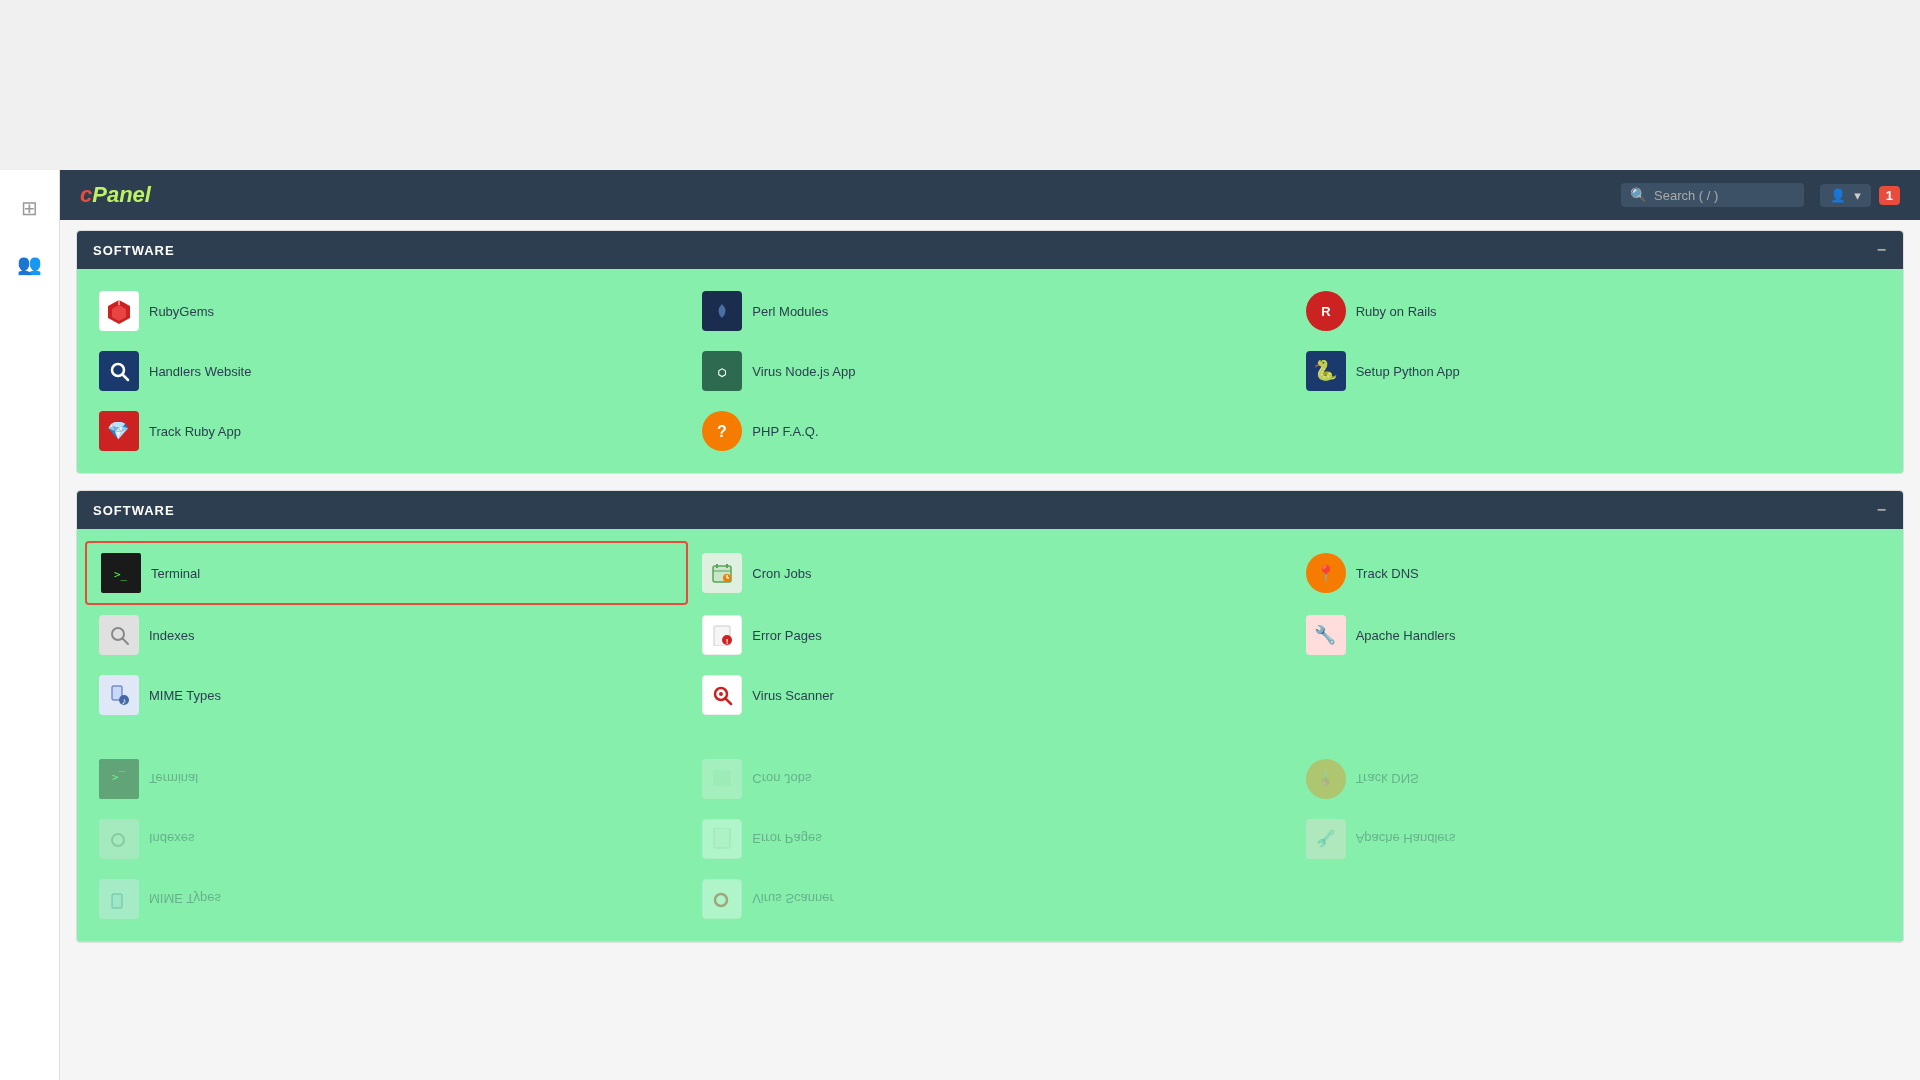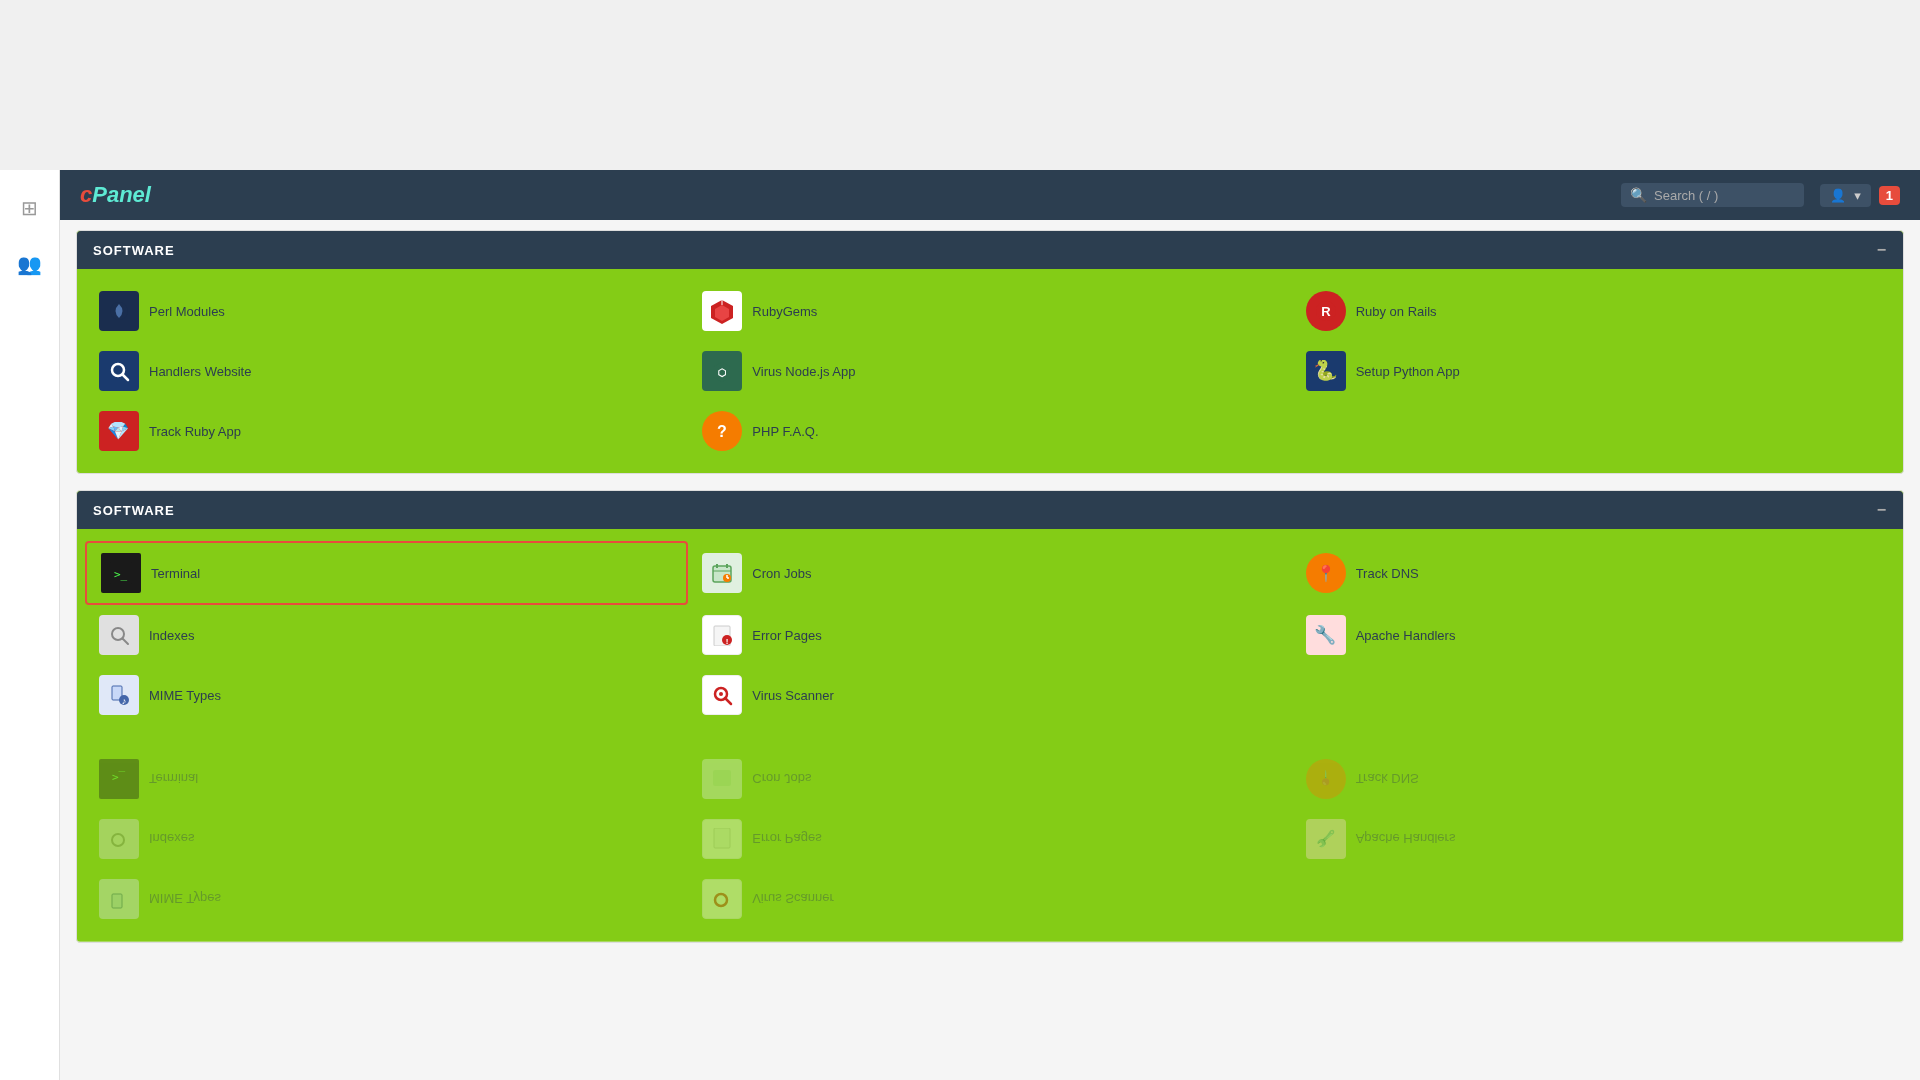--- a/index.html
+++ b/index.html
@@ -146,21 +146,21 @@
       right: 0;
       bottom: 0;
       background: #f5f5f5;
       overflow-y: auto;
       padding: 10px 16px;
       z-index: 5;
     }
 
     
     .section {
-      background: #84cc16;
+      background: #86efac;
       border: 1px solid #ddd;
       border-radius: 4px;
       margin-bottom: 16px;
       position: relative;
     }
 
     .section-header {
       background: #2c3e50;
       color: #fff;
       padding: 10px 16px;
@@ -234,21 +234,21 @@
 
 <div class="linux-tag">#LINUX</div>
 
 <div class="left-sidebar">
   <div class="sidebar-icon" title="Grid">⊞</div>
   <div class="sidebar-icon" title="Users">👥</div>
 </div>
 
 <div class="navbar">
   <div class="navbar-brand">
-    <span style="color:#e74c3c">c</span><span style="color:#5eead4">Panel</span>
+    <span style="color:#e74c3c">c</span><span style="color:#bef264">Panel</span>
   </div>
   <div class="navbar-search">
     <span style="color:#aaa;">🔍</span>
     <input type="text" placeholder="Search ( / )" style="">
   </div>
   <div class="navbar-right">
     <button class="nav-user-btn">
       <span>👤</span>
       <span></span>
       <span>▾</span>
@@ -261,38 +261,38 @@
 
   <div class="section">
     <div class="section-header">
       <span>SOFTWARE</span>
       <span class="section-minimize">−</span>
     </div>
     <div class="items-grid">
 
 
       <div class="grid-item">
-        <div class="icon-box icon-dark-swirl">
-          <svg width="22" height="22" viewBox="0 0 22 22">
-              <circle cx="11" cy="11" r="9" fill="#1a2d4e"></circle>
-              <path d="M11 4 Q18 11 11 18 Q4 11 11 4Z" fill="#4a6fa5"></path>
-            </svg>
-        </div>
-        <span class="grid-item-label">Perl Modules</span>
-      </div>
-
-      <div class="grid-item">
         <div class="icon-box" style="background:#fff;">
           <svg width="28" height="28" viewBox="0 0 28 28">
             <polygon points="14,3 25,9 25,21 14,27 3,21 3,9" fill="#cc2222"></polygon>
             <polygon points="14,8 21,12 21,20 14,24 7,20 7,12" fill="#e84444"></polygon>
             <line x1="14" y1="3" x2="14" y2="8" stroke="#fff" stroke-width="1"></line>
           </svg>
         </div>
         <span class="grid-item-label">RubyGems</span>
+      </div>
+
+      <div class="grid-item">
+        <div class="icon-box icon-dark-swirl">
+          <svg width="22" height="22" viewBox="0 0 22 22">
+              <circle cx="11" cy="11" r="9" fill="#1a2d4e"></circle>
+              <path d="M11 4 Q18 11 11 18 Q4 11 11 4Z" fill="#4a6fa5"></path>
+            </svg>
+        </div>
+        <span class="grid-item-label">Perl Modules</span>
       </div>
 
       <div class="grid-item">
         <div class="icon-box" style="background:#cc2222;border-radius:50%;">
           <svg width="24" height="24" viewBox="0 0 24 24">
               <circle cx="12" cy="12" r="10" fill="#cc2222"></circle>
               <text x="12" y="17" text-anchor="middle" fill="white" font-size="13" font-weight="bold">R</text>
             </svg>
         </div>
         <span class="grid-item-label">Ruby on Rails</span>

